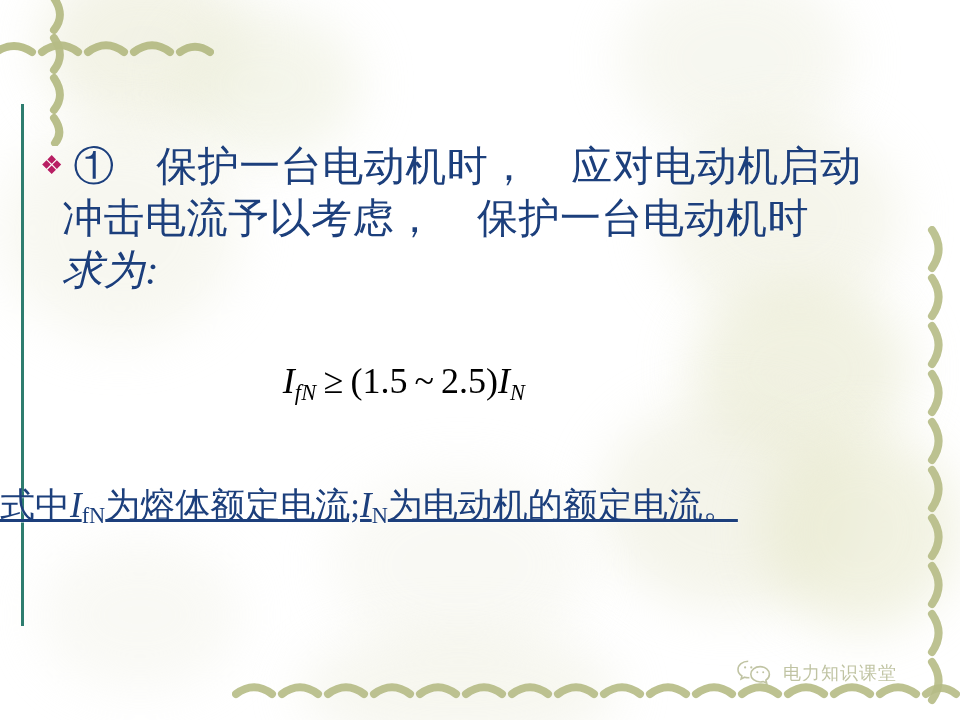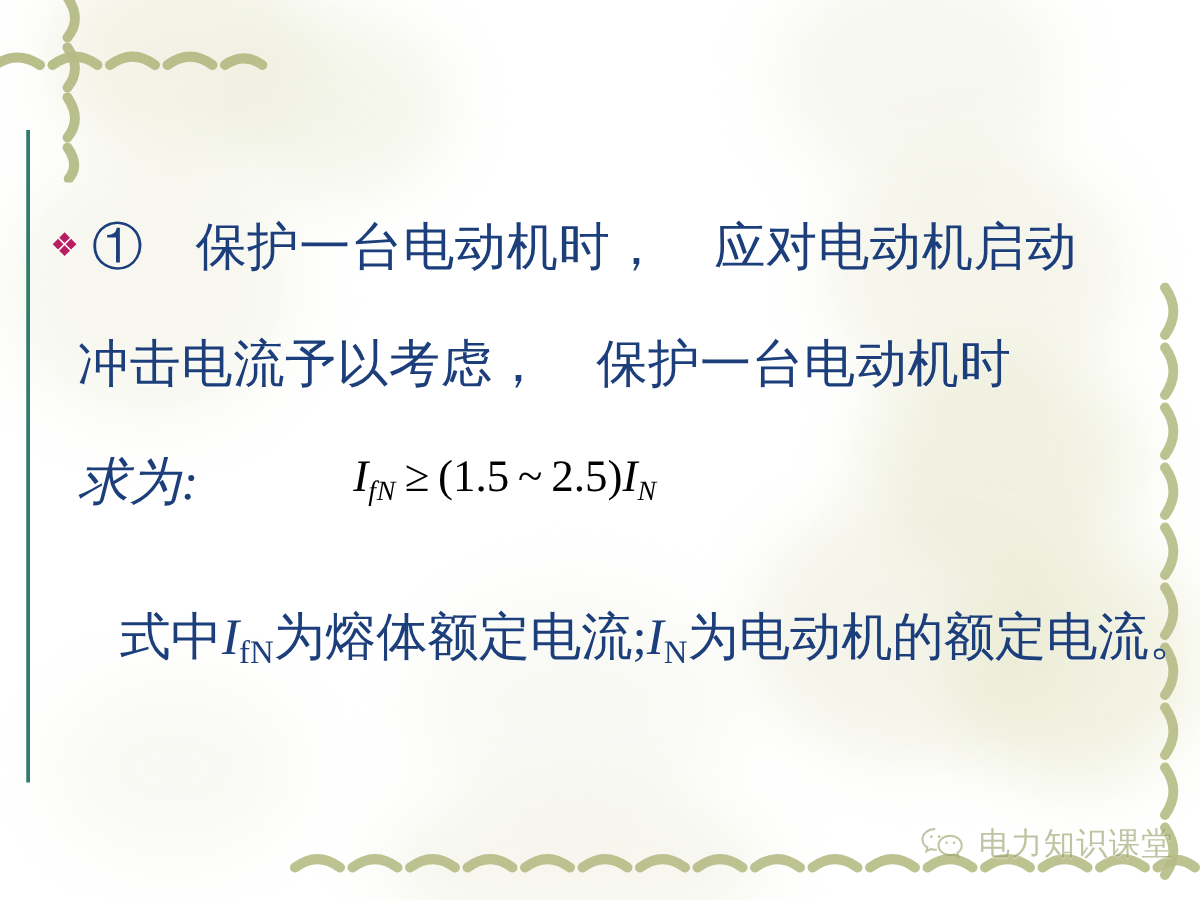--- a/index.html
+++ b/index.html
@@ -49,26 +49,25 @@
 
   
   #body-text {
     position: absolute;
     left: 40px;
     top: 140px;
     width: 890px;
   }
   .para-line {
     font-size: 41px;
-    line-height: 74px;
+    line-height: 52px;
     color: #1c3f7c;
     white-space: nowrap;
     letter-spacing: 0.5px;
     text-shadow: 0 1px 0 rgba(255,255,255,0.55);
-    margin-top: 20px;
   }
   .para-line.l1 { padding-left: 0px; }
   .para-line.l2 { padding-left: 22px; }
   .para-line.l3 { padding-left: 22px; font-style: italic; }
 
   .bullet-glyph {
     color: #b81f63;
     font-size: 26px;
     vertical-align: 6px;
     margin-right: 10px;
@@ -95,25 +94,26 @@
     letter-spacing: 0.5px;
   }
   #formula .op { margin: 0 7px; font-style: normal; }
 
   
   #caption {
     position: absolute;
     left: 0;
     top: 482px;
     width: 960px;
-    text-align: right;
+    text-align: left;
     color: #1c3f7c;
-    font-size: 41px;
+    font-size: 35px;
     white-space: nowrap;
     text-shadow: 0 1px 0 rgba(255,255,255,0.5);
+    text-decoration: underline;
   }
   #caption .it { font-style: italic; }
   #caption sub {
     font-size: 0.64em;
     font-style: normal;
     vertical-align: -0.28em;
   }
 
   
   #watermark {
@@ -121,21 +121,21 @@
     left: 736px;
     top: 658px;
     display: flex;
     align-items: center;
     gap: 9px;
     opacity: 0.62;
     pointer-events: none;
   }
   #watermark .wm-text {
     font-family: "Liberation Sans", "DejaVu Sans", sans-serif;
-    font-size: 25px;
+    font-size: 18px;
     color: #9aa06b;
     letter-spacing: 1px;
     text-shadow: 0 1px 1px rgba(255,255,255,0.9);
   }
 </style>
 </head>
 <body>
 
 <div id="slide">
 

